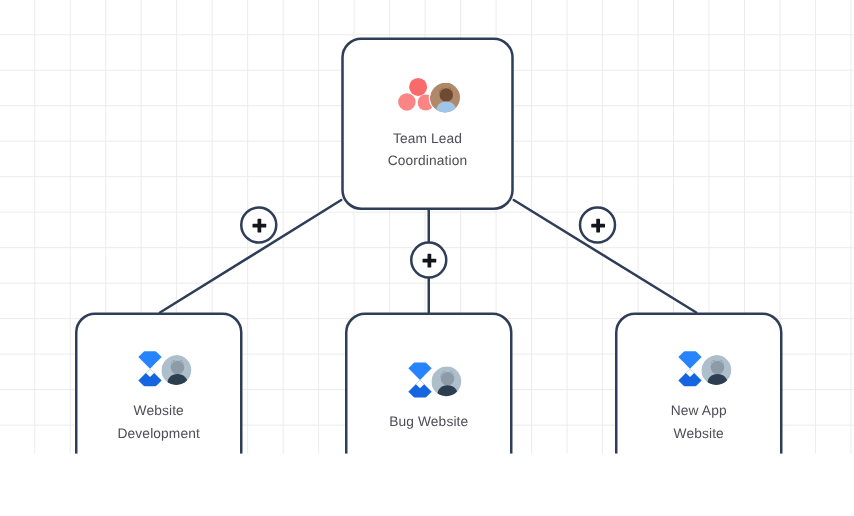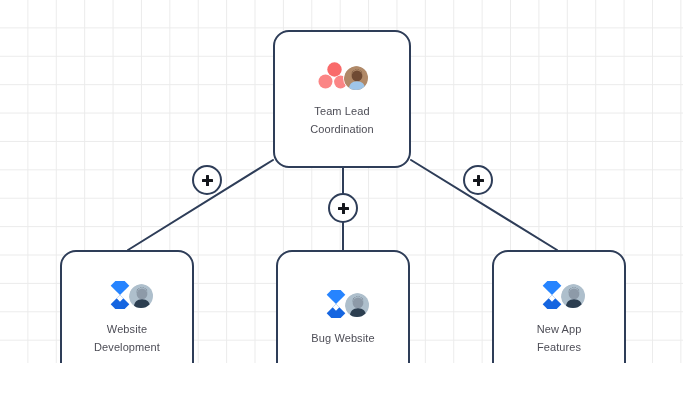--- a/index.html
+++ b/index.html
@@ -213,21 +213,21 @@
           <span class="avatar">
       <svg viewBox="0 0 26 26" width="26" height="26">
         <circle cx="13" cy="13" r="13" fill="#aebfcc"></circle>
         <circle cx="13" cy="10" r="5.4" fill="#8d9aa8"></circle>
         <path d="M7.4 9.2a5.6 5.6 0 0 1 11.2 0c0 -3.4 -2.4 -5.6 -5.6 -5.6S7.4 5.8 7.4 9.2z" fill="#2b3340"></path>
         <path d="M13 15.2c5 0 8 3.2 8 7.2v4H5v-4c0-4 3-7.2 8-7.2z" fill="#2c3e50"></path>
       </svg>
     </span>
         </div>
         <div class="node-label">New App
-Features</div>
+Website</div>
       </div>
     </div>
   <div id="plus-container">
       <div class="plus-btn" style="left: 192px; top: 165px;">
         <span class="glyph"></span>
       </div>
       <div class="plus-btn" style="left: 328px; top: 193px;">
         <span class="glyph"></span>
       </div>
       <div class="plus-btn" style="left: 463px; top: 165px;">

